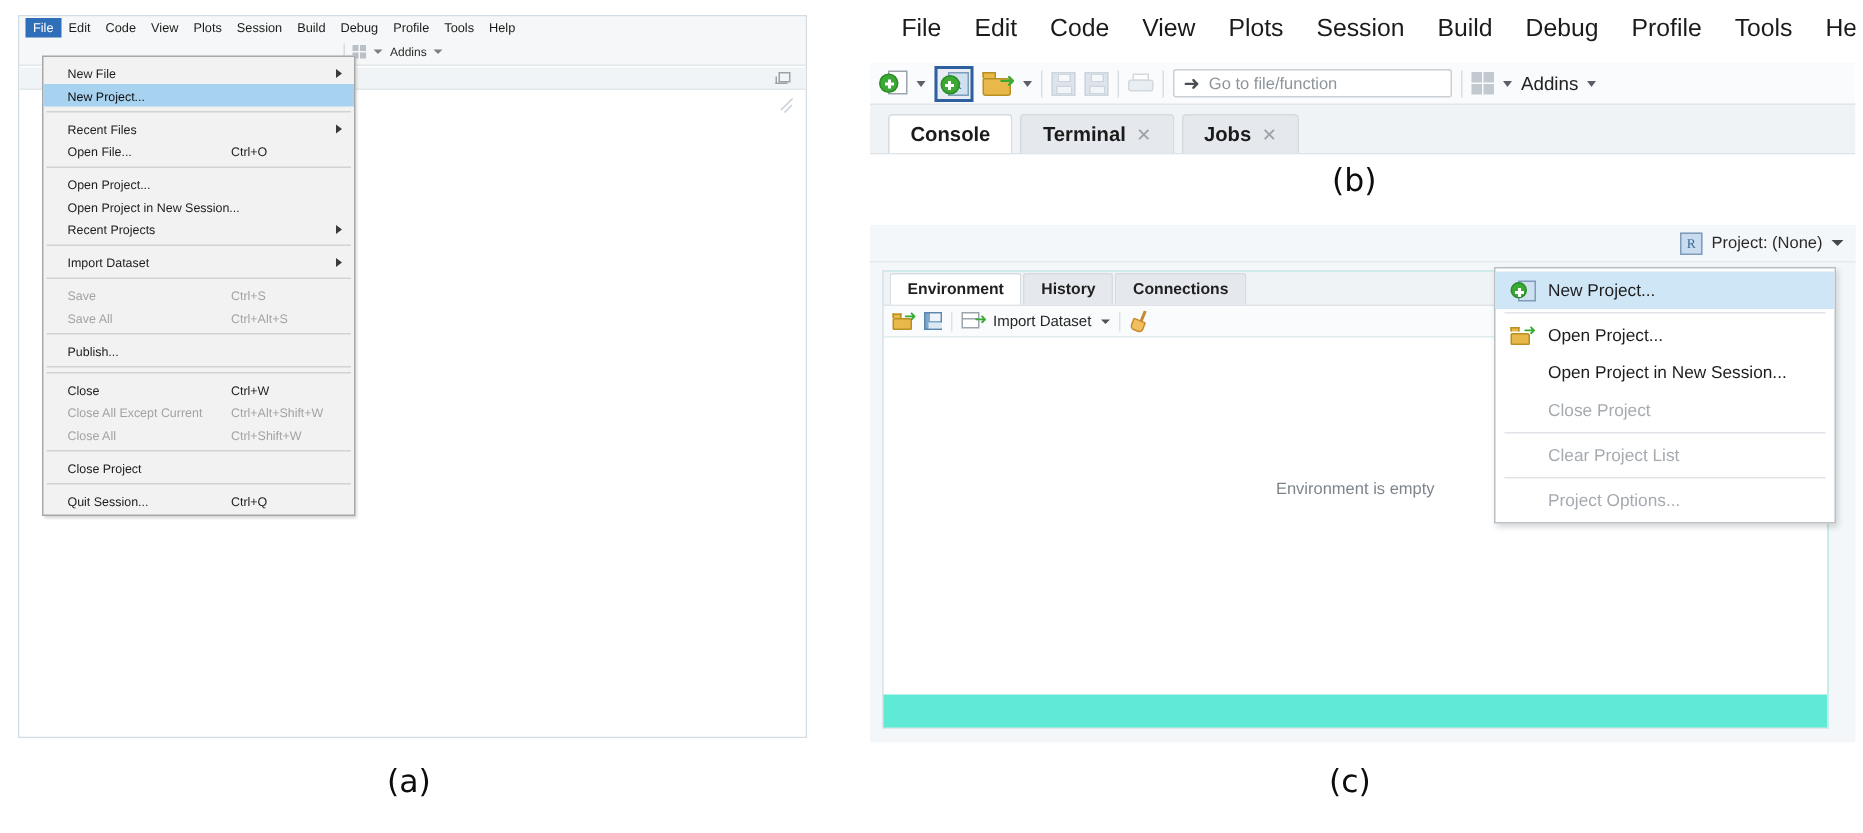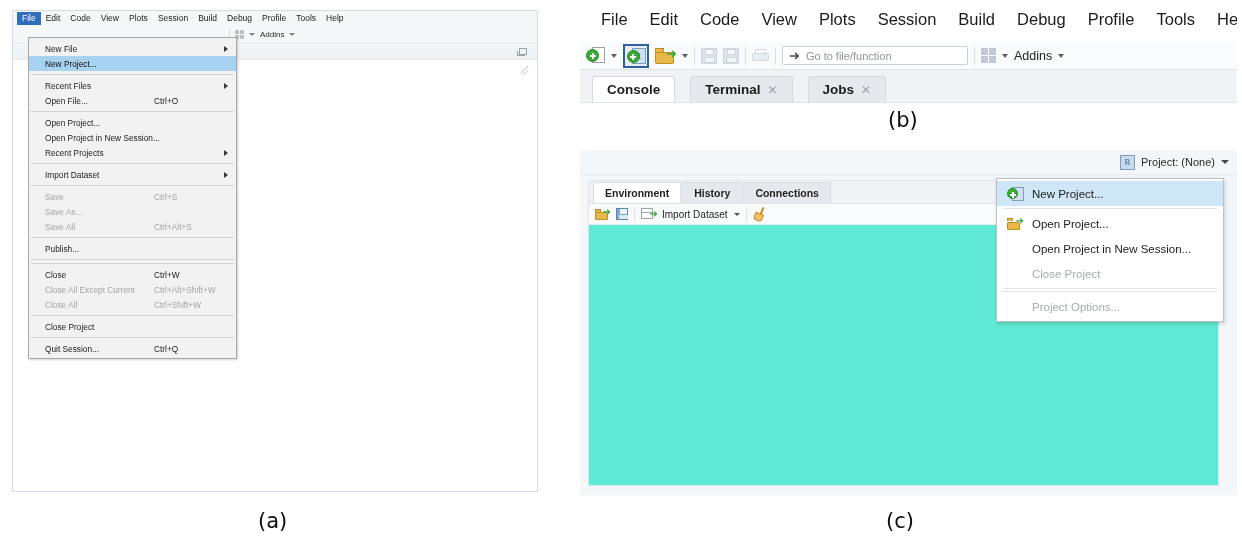--- a/index.html
+++ b/index.html
@@ -423,21 +423,21 @@
     left: 0;
     top: 68px;
     width: 100%;
     height: 33px;
     background: #f0f3f5;
     border-bottom: 1px solid #dfe4e8;
     box-sizing: border-box;
     display: flex;
     align-items: flex-end;
     padding-left: 12px;
-    gap: 13px;
+    gap: 3px;
   }
   #b-tabstrip .tab {
     height: 26px;
     display: flex;
     align-items: center;
     gap: 7px;
     padding: 0 14px;
     font-size: 13.5px;
     font-weight: bold;
     color: #1b1b1b;
@@ -845,23 +845,20 @@
       </div>
       <div class="sep"></div>
       <div class="row">
         <span class="lbl">Import Dataset</span>
         <span class="arrow"></span>
       </div>
       <div class="sep"></div>
       <div class="row disabled">
         <span class="lbl">Save</span>
         <span class="accel">Ctrl+S</span>
-      </div>
-      <div class="row disabled">
-        <span class="lbl">Save As...</span>
       </div>
       <div class="row disabled">
         <span class="lbl">Save All</span>
         <span class="accel">Ctrl+Alt+S</span>
       </div>
       <div class="sep"></div>
       <div class="row">
         <span class="lbl">Publish...</span>
       </div>
       <div class="sep"></div>
@@ -1008,20 +1005,23 @@
         <div class="import-lbl">Import Dataset</div>
         <div class="mini-caret"></div>
         <div class="vsep-sm"></div>
         <div class="ic-broom">
           <span class="handle"></span>
             <span class="bristles"></span>
         </div>
       </div>
 
 
+      <div id="c-envbody">
+        <div id="c-empty-msg">Environment is empty</div>
+      </div>
     </div>
 
     <div id="c-projmenu">
       <div class="prow sel">
         <span class="icoslot">
           <span class="ic-newproj" style="width:17px;height:16px;">
             <span class="rbox" style="width:12px;height:14px;line-height:13px;font-size:7px;"></span>
             <span class="ic-plus" style="width:11px;height:11px;top:2px;"></span>
           </span>
         </span>
@@ -1040,20 +1040,24 @@
       </div>
       <div class="prow">
         <span class="icoslot"></span>
         <span>Open Project in New Session...</span>
       </div>
       <div class="prow disabled">
         <span class="icoslot"></span>
         <span>Close Project</span>
       </div>
       <div class="psep"></div>
+      <div class="prow disabled">
+        <span class="icoslot"></span>
+        <span>Clear Project List</span>
+      </div>
       <div class="psep"></div>
       <div class="prow disabled">
         <span class="icoslot"></span>
         <span>Project Options...</span>
       </div>
     </div>
 
   </div>
 </div>
 <div class="fig-label" id="label-c">(c)</div>

